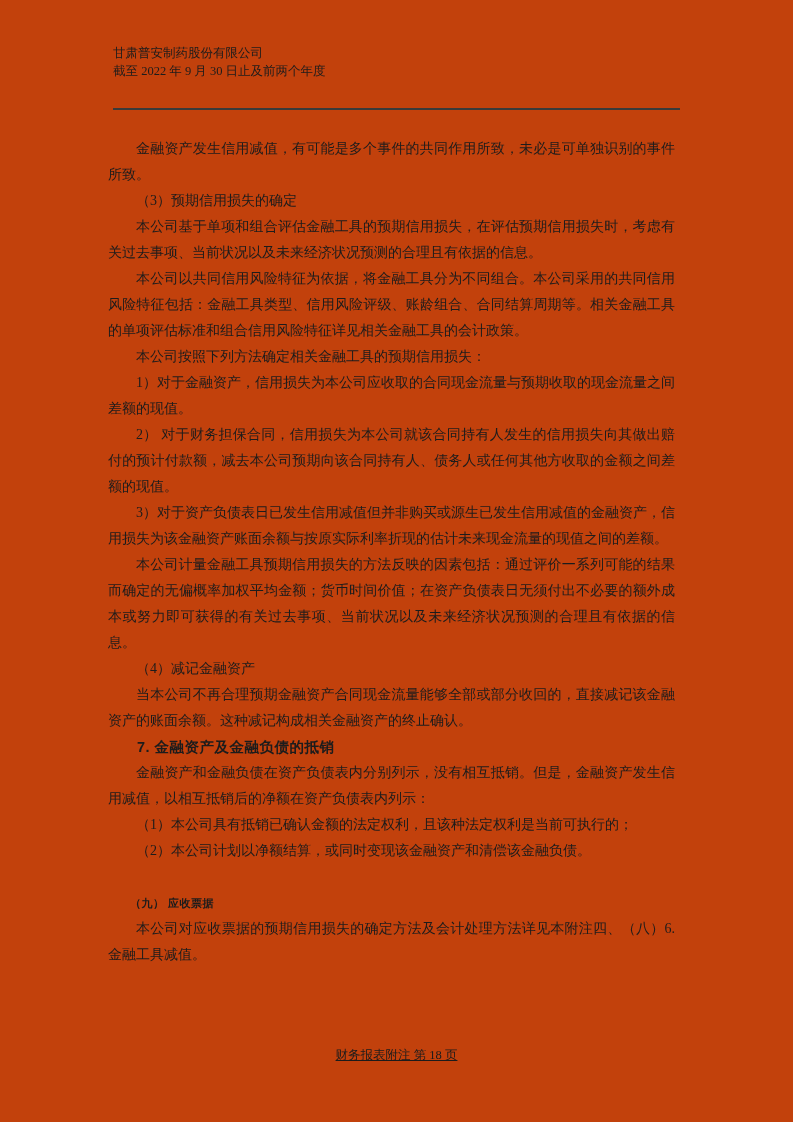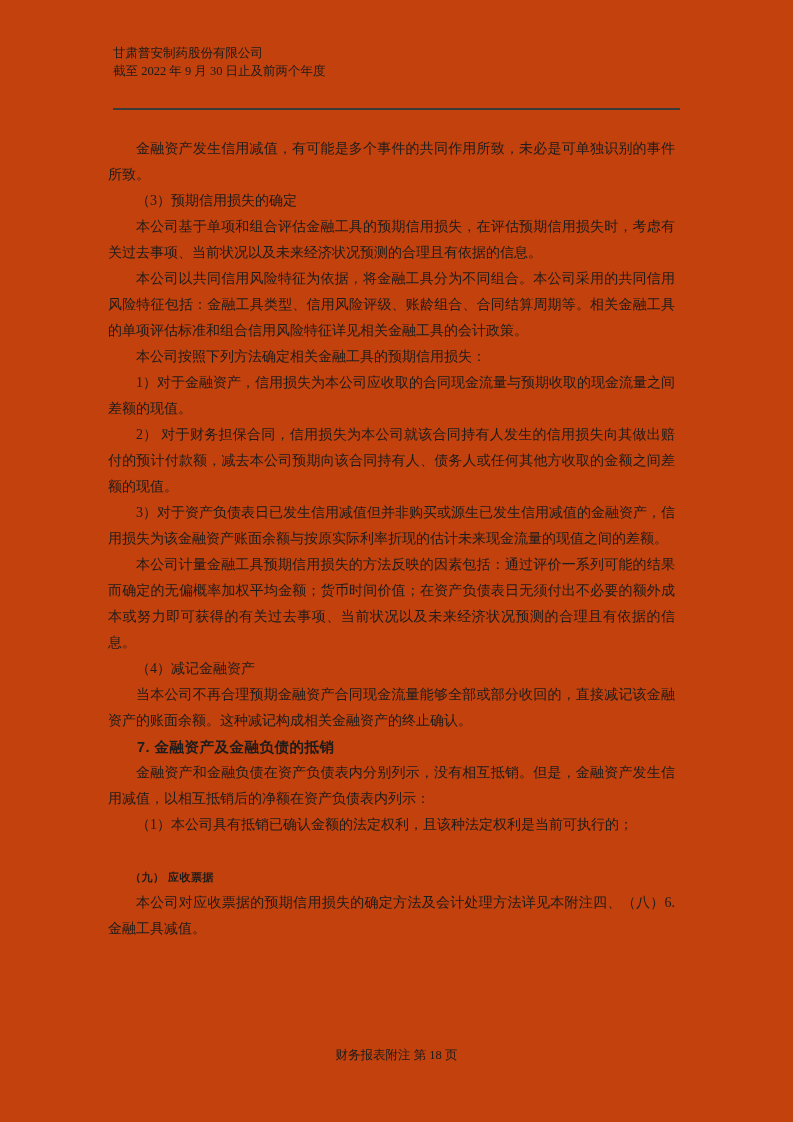--- a/index.html
+++ b/index.html
@@ -58,20 +58,21 @@
     letter-spacing: 0.5px;
   }
   .footer {
     position: absolute;
     left: 0;
     top: 1047px;
     width: 793px;
     text-align: center;
     font-size: 12.5px;
     color: #1c1c1c;
+    text-decoration: underline;
   }
 </style>
 </head>
 <body>
 
 <div class="page">
 
   <div class="header">
     <div>甘肃普安制药股份有限公司</div>
     <div>截至 2022 年 9 月 30 日止及前两个年度</div>
@@ -87,19 +88,20 @@
     <p>本公司按照下列方法确定相关金融工具的预期信用损失：</p>
     <p>1）对于金融资产，信用损失为本公司应收取的合同现金流量与预期收取的现金流量之间差额的现值。</p>
     <p>2） 对于财务担保合同，信用损失为本公司就该合同持有人发生的信用损失向其做出赔付的预计付款额，减去本公司预期向该合同持有人、债务人或任何其他方收取的金额之间差额的现值。</p>
     <p>3）对于资产负债表日已发生信用减值但并非购买或源生已发生信用减值的金融资产，信用损失为该金融资产账面余额与按原实际利率折现的估计未来现金流量的现值之间的差额。</p>
     <p>本公司计量金融工具预期信用损失的方法反映的因素包括：通过评价一系列可能的结果而确定的无偏概率加权平均金额；货币时间价值；在资产负债表日无须付出不必要的额外成本或努力即可获得的有关过去事项、当前状况以及未来经济状况预测的合理且有依据的信息。</p>
     <p>（4）减记金融资产</p>
     <p>当本公司不再合理预期金融资产合同现金流量能够全部或部分收回的，直接减记该金融资产的账面余额。这种减记构成相关金融资产的终止确认。</p>
     <p class="h1">7. 金融资产及金融负债的抵销</p>
     <p>金融资产和金融负债在资产负债表内分别列示，没有相互抵销。但是，金融资产发生信用减值，以相互抵销后的净额在资产负债表内列示：</p>
     <p>（1）本公司具有抵销已确认金额的法定权利，且该种法定权利是当前可执行的；</p>
+    <p>（2）本公司计划以净额结算，或同时变现该金融资产和清偿该金融负债。</p>
     <p class="h2">（九） 应收票据</p>
     <p>本公司对应收票据的预期信用损失的确定方法及会计处理方法详见本附注四、（八）6. 金融工具减值。</p>
   </div>
 
   <div class="footer">财务报表附注 第 18 页</div>
 
 </div>
 
 </body></html>

